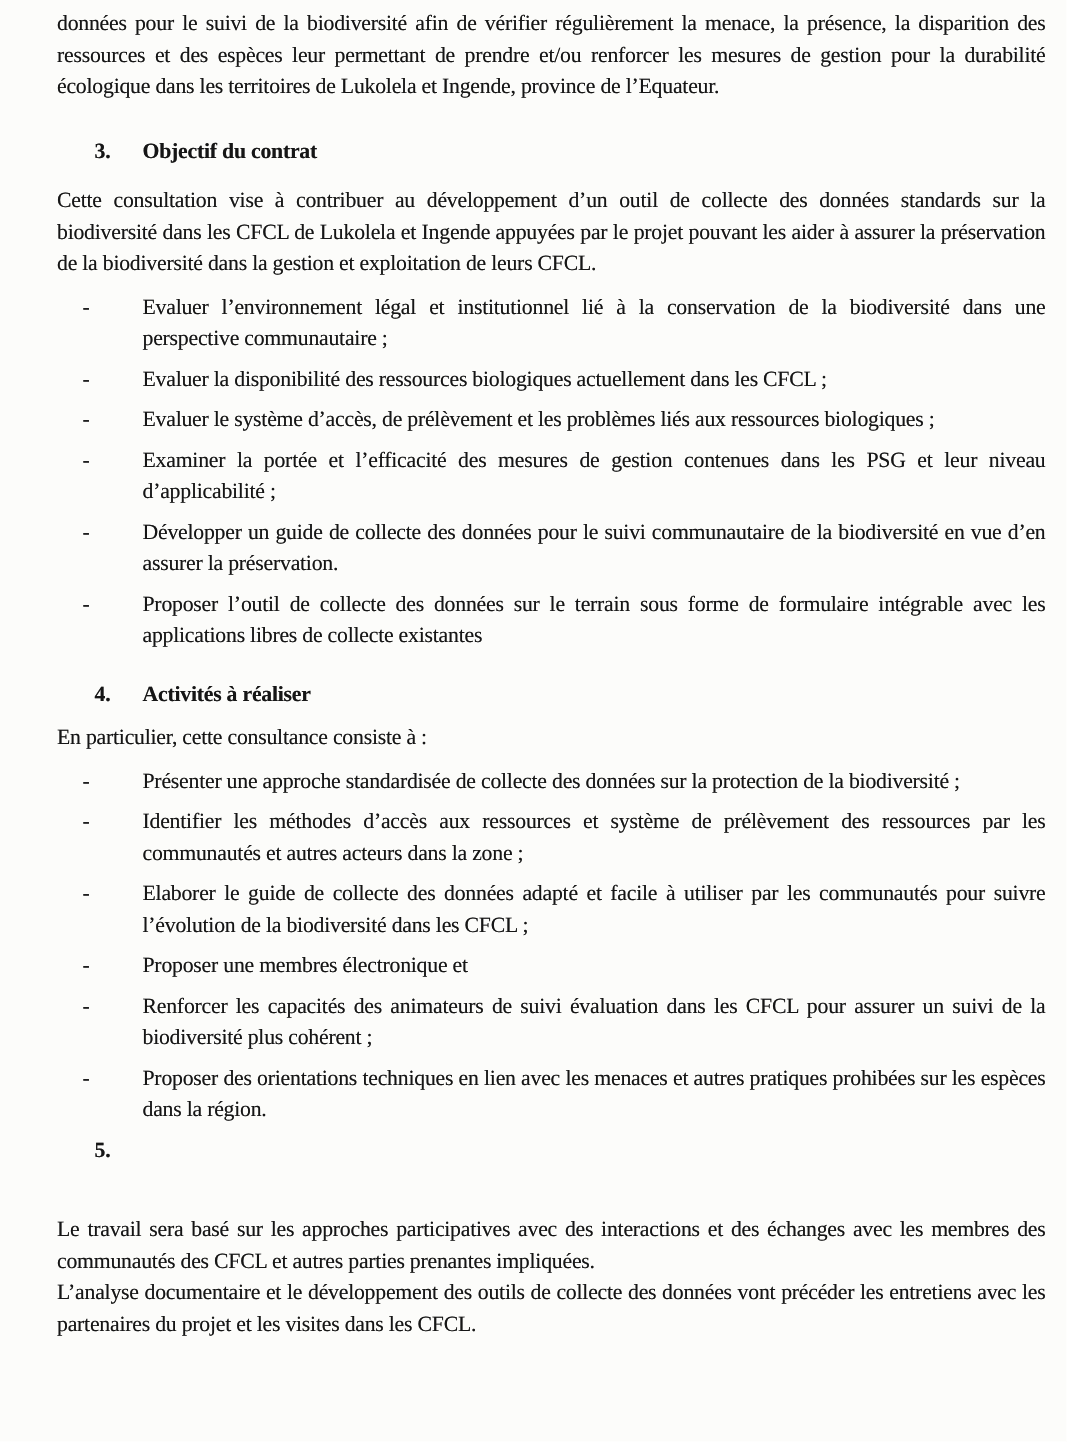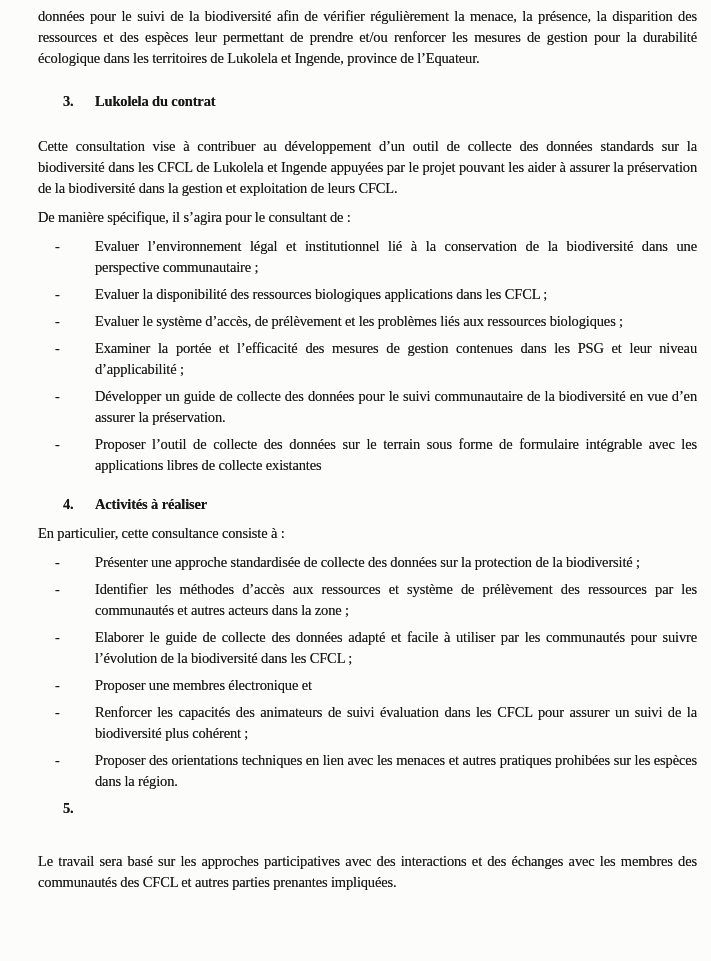--- a/index.html
+++ b/index.html
@@ -26,21 +26,21 @@
   .heading {
     display: flex;
     font-weight: bold;
     margin-left: 25px;
     text-align: left;
   }
   .heading .num { flex: 0 0 32px; }
   .h3 { margin-top: 22px; }
   .h4 { margin-top: 18px; }
   .h5 { margin-top: 6px; }
-  .sec-intro { margin-top: 24px; }
+  .sec-intro { margin-top: 12px; }
   .lead { margin-top: 8px; text-align: left; }
   .blist { margin-top: 8px; }
   .li { display: flex; margin-bottom: 6px; }
   .li .dash {
     flex: 0 0 57px;
     box-sizing: border-box;
     padding-left: 17px;
     text-align: left;
   }
   .li .txt { flex: 1 1 auto; text-align: justify; }
@@ -51,35 +51,34 @@
 </head>
 <body>
 
 <div class="page">
   <div class="doc">
 
     <p class="para">données pour le suivi de la biodiversité afin de vérifier régulièrement la menace, la présence, la disparition des ressources et des espèces leur permettant de prendre et/ou renforcer les mesures de gestion pour la durabilité écologique dans les territoires de Lukolela et Ingende, province de l’Equateur.</p>
 
     <div class="heading h3">
       <span class="num">3.</span>
-      <span class="ttl">Lukolela du contrat</span>
+      <span class="ttl">Objectif du contrat</span>
     </div>
 
     <p class="para sec-intro">Cette consultation vise à contribuer au développement d’un outil de collecte des données standards sur la biodiversité dans les CFCL de Lukolela et Ingende appuyées par le projet pouvant les aider à assurer la préservation de la biodiversité dans la gestion et exploitation de leurs CFCL.</p>
 
-    <p class="para lead">De manière spécifique, il s’agira pour le consultant de :</p>
 
     <div class="blist">
       <div class="li">
         <span class="dash">-</span>
         <span class="txt">Evaluer l’environnement légal et institutionnel lié à la conservation de la biodiversité dans une perspective communautaire ;</span>
       </div>
       <div class="li">
         <span class="dash">-</span>
-        <span class="txt">Evaluer la disponibilité des ressources biologiques applications dans les CFCL ;</span>
+        <span class="txt">Evaluer la disponibilité des ressources biologiques actuellement dans les CFCL ;</span>
       </div>
       <div class="li">
         <span class="dash">-</span>
         <span class="txt">Evaluer le système d’accès, de prélèvement et les problèmes liés aux ressources biologiques ;</span>
       </div>
       <div class="li">
         <span class="dash">-</span>
         <span class="txt">Examiner la portée et l’efficacité des mesures de gestion contenues dans les PSG et leur niveau d’applicabilité ;</span>
       </div>
       <div class="li">
@@ -124,15 +123,16 @@
         <span class="dash">-</span>
         <span class="txt">Proposer des orientations techniques en lien avec les menaces et autres pratiques prohibées sur les espèces dans la région.</span>
       </div>
     </div>
 
     <div class="heading h5">
       <span class="num">5.</span>
     </div>
 
     <p class="para p5-first">Le travail sera basé sur les approches participatives avec des interactions et des échanges avec les membres des communautés des CFCL et autres parties prenantes impliquées.</p>
+    <p class="para p5-joined">L’analyse documentaire et le développement des outils de collecte des données vont précéder les entretiens avec les partenaires du projet et les visites dans les CFCL.</p>
 
   </div>
 </div>
 
 </body></html>

